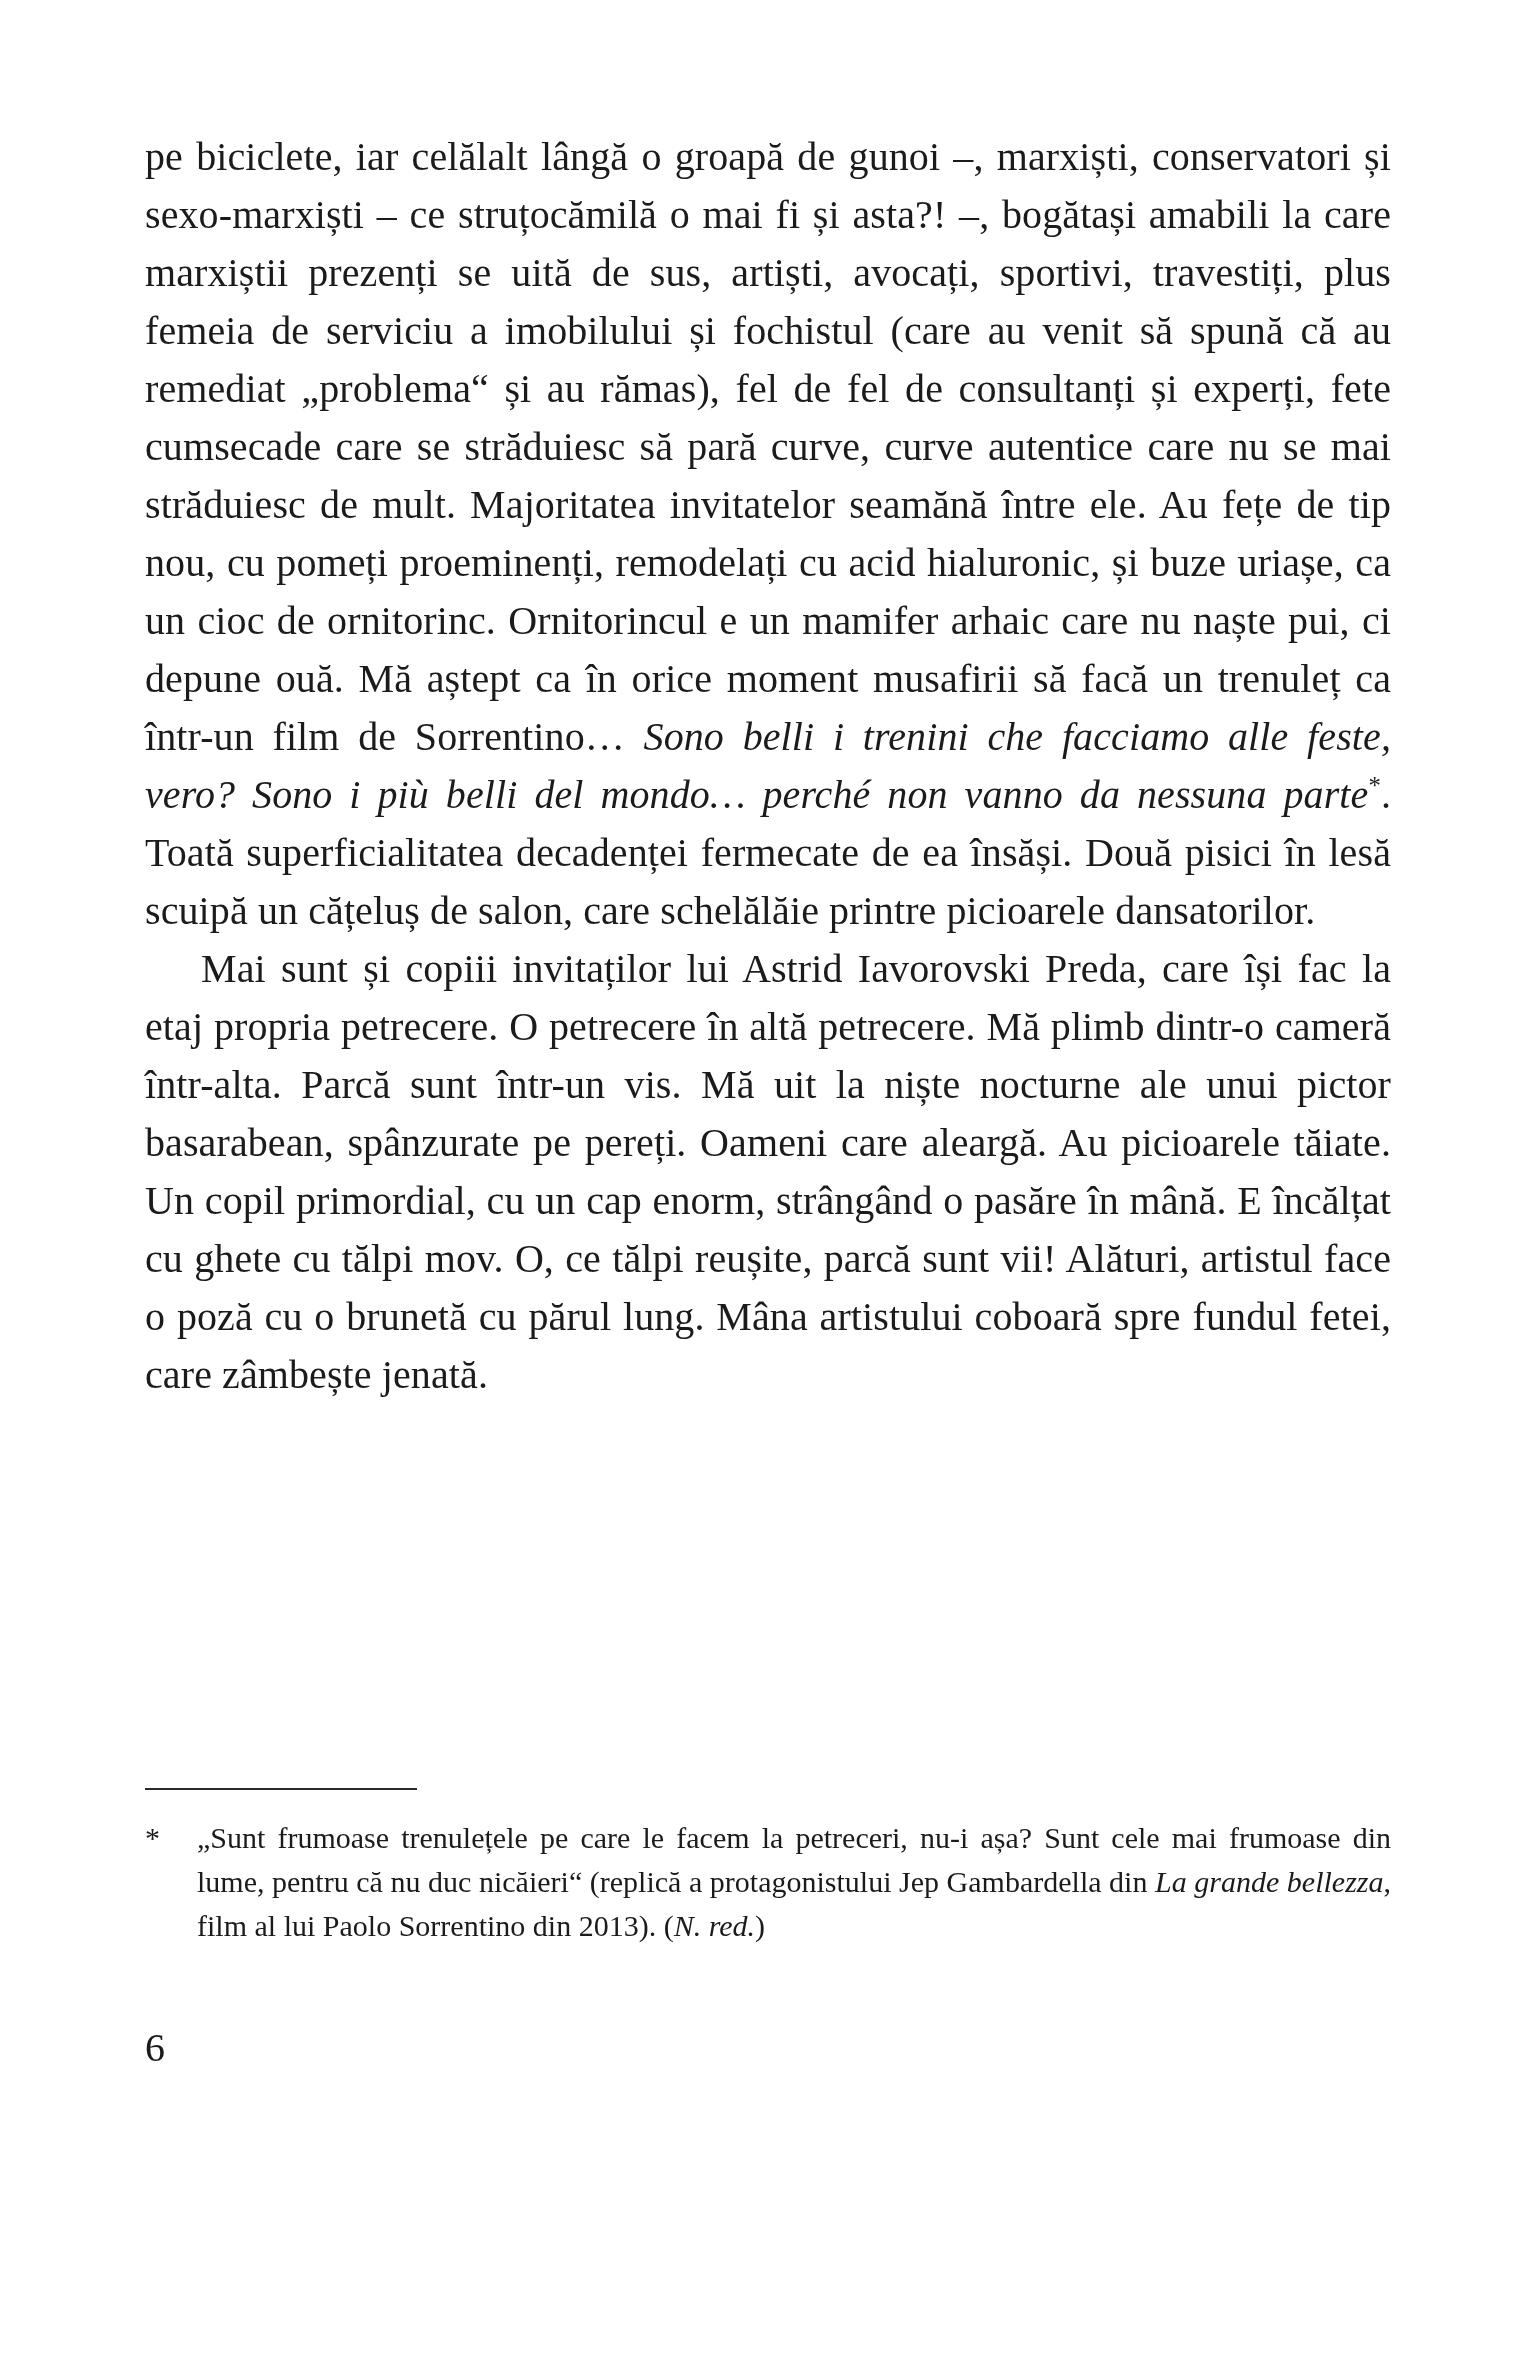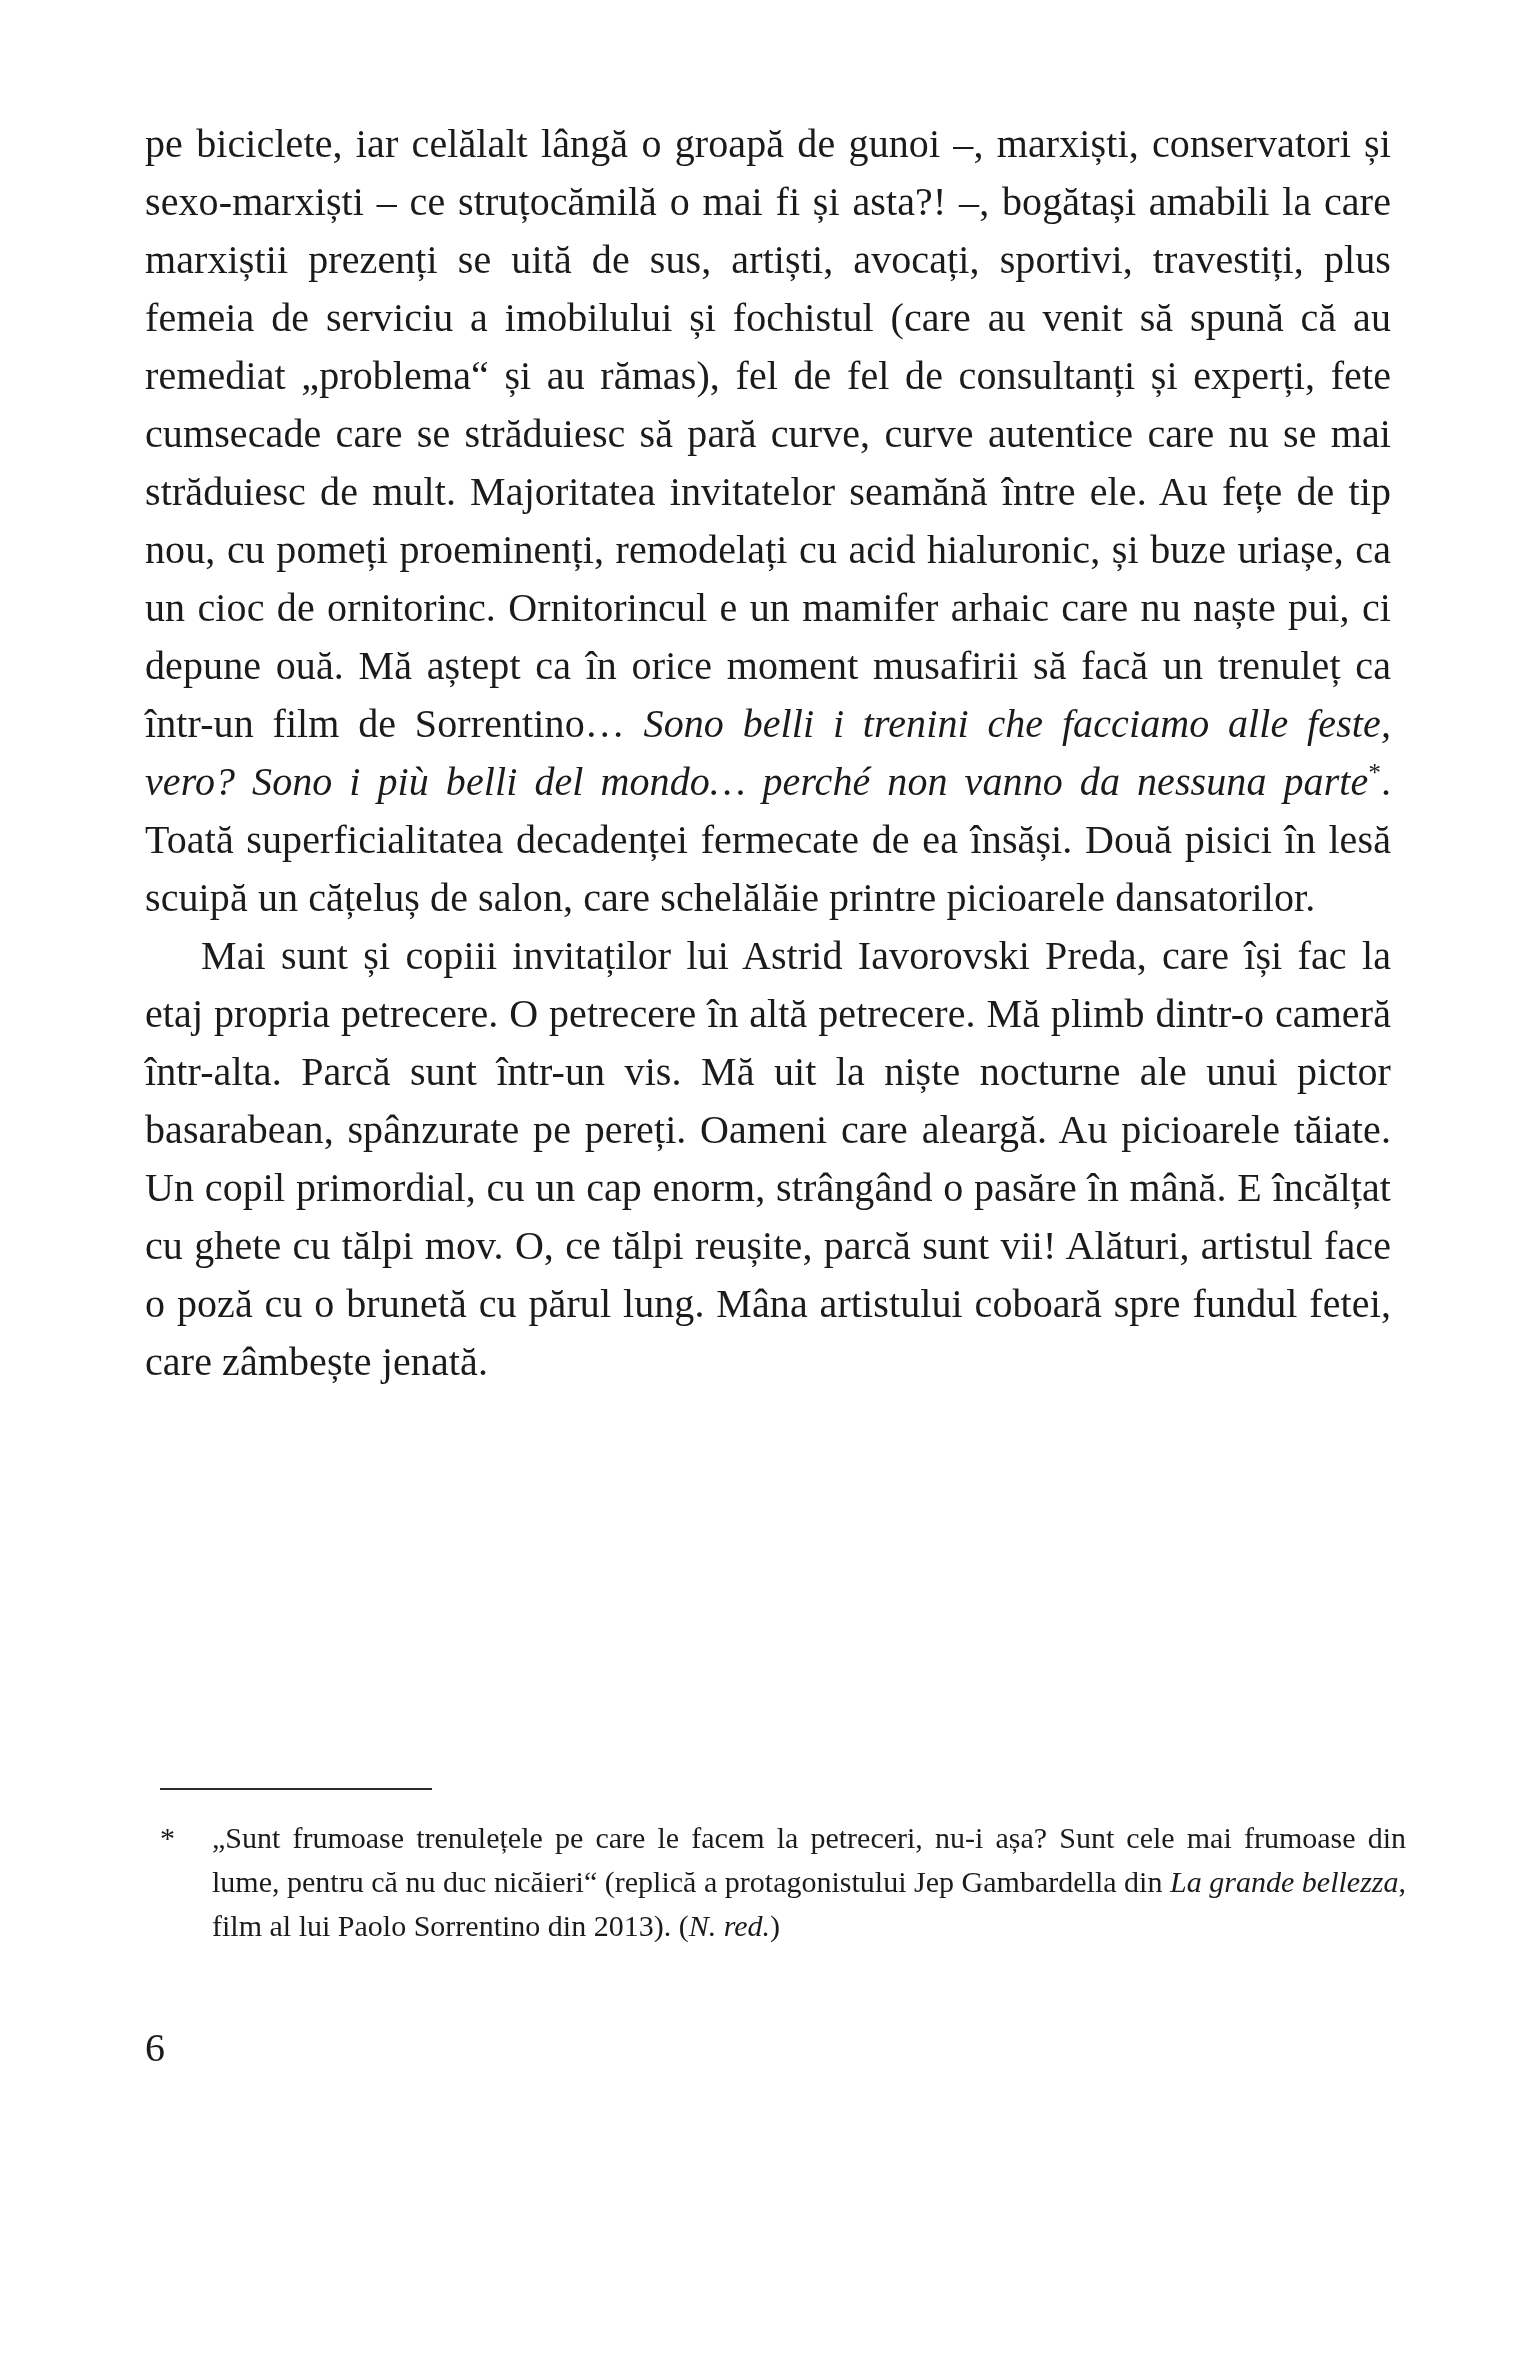--- a/index.html
+++ b/index.html
@@ -12,21 +12,21 @@
     width: 1535px;
     height: 2362px;
     background: #ffffff;
     font-family: "Liberation Serif", serif;
     color: #1b1b1b;
     overflow: hidden;
   }
   .body-text {
     position: absolute;
     left: 145px;
-    top: 115px;
+    top: 128px;
     width: 1246px;
   }
   .para {
     margin: 0;
     font-size: 40px;
     line-height: 58px;
     text-align: justify;
     letter-spacing: 0.1px;
   }
   .para.indent {
@@ -35,21 +35,21 @@
   .run.italic, .italic {
     font-style: italic;
   }
   sup.fn-ref {
     font-size: 0.62em;
     line-height: 0;
     vertical-align: super;
   }
   .footnote-block {
     position: absolute;
-    left: 160px;
+    left: 145px;
     top: 1788px;
     width: 1246px;
   }
   .footnote-rule {
     width: 272px;
     height: 2px;
     background: #2a2a2a;
     margin-bottom: 26px;
   }
   .footnote {

